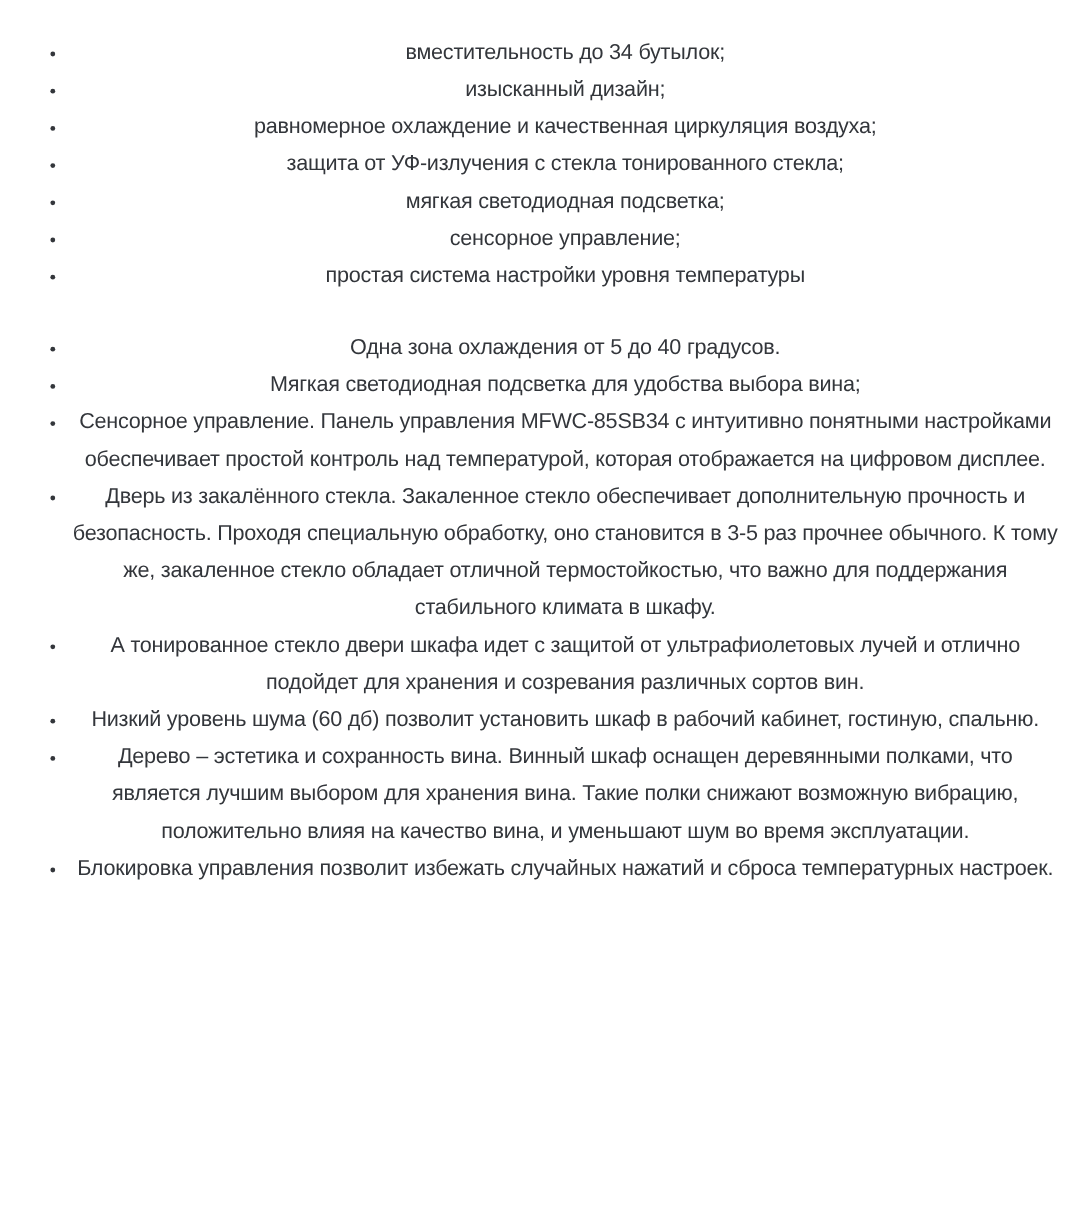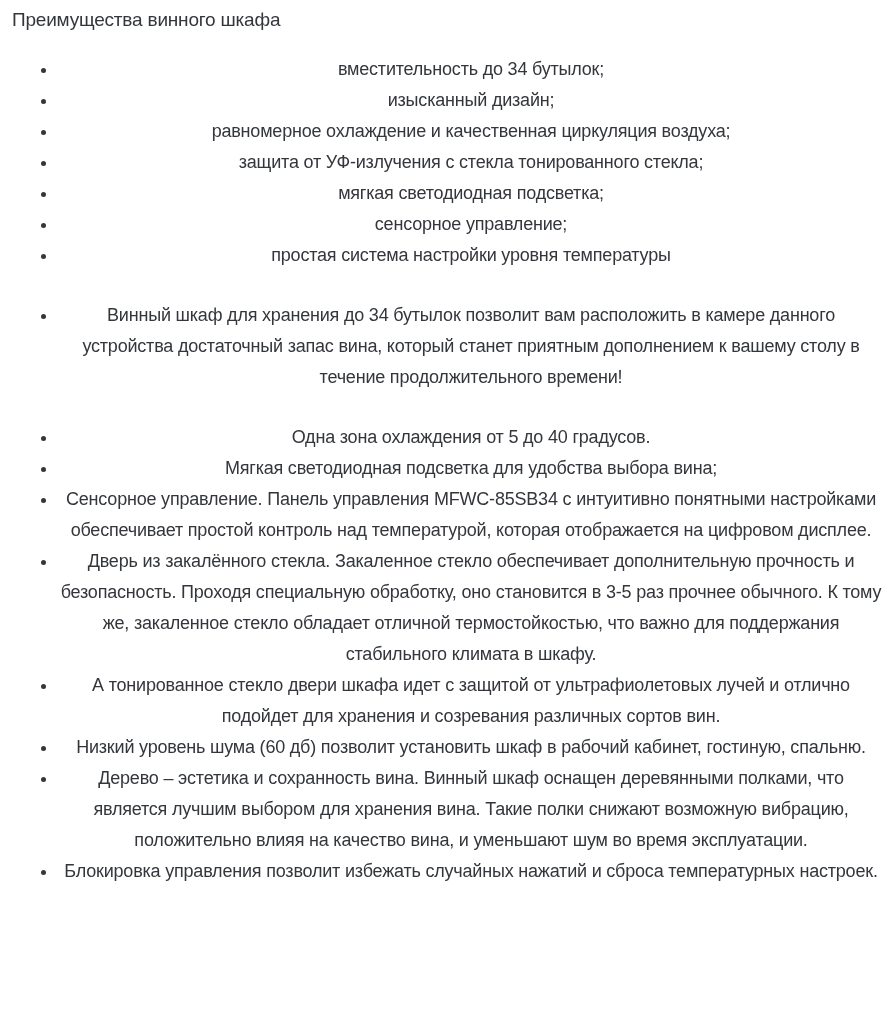--- a/index.html
+++ b/index.html
@@ -48,35 +48,31 @@
   }
   ul.bullet-list li::marker {
     font-size: 15px;
     color: var(--text-color);
   }
 </style>
 </head>
 <body>
 
 <main class="doc">
-  <h2 class="doc-title">Преимущества винного шкафа</h2>
 
   <ul class="bullet-list">
       <li>вместительность до 34 бутылок;</li>
       <li>изысканный дизайн;</li>
       <li>равномерное охлаждение и качественная циркуляция воздуха;</li>
       <li>защита от УФ-излучения с стекла тонированного стекла;</li>
       <li>мягкая светодиодная подсветка;</li>
       <li>сенсорное управление;</li>
       <li>простая система настройки уровня температуры</li>
     </ul>
 
-  <ul class="bullet-list">
-      <li>Винный шкаф для хранения до 34 бутылок позволит вам расположить в камере данного устройства достаточный запас вина, который станет приятным дополнением к вашему столу в течение продолжительного времени!</li>
-    </ul>
 
   <ul class="bullet-list">
       <li>Одна зона охлаждения от 5 до 40 градусов.</li>
       <li>Мягкая светодиодная подсветка для удобства выбора вина;</li>
       <li>Сенсорное управление. Панель управления MFWC-85SB34 с интуитивно понятными настройками обеспечивает простой контроль над температурой, которая отображается на цифровом дисплее.</li>
       <li>Дверь из закалённого стекла. Закаленное стекло обеспечивает дополнительную прочность и безопасность. Проходя специальную обработку, оно становится в 3-5 раз прочнее обычного. К тому же, закаленное стекло обладает отличной термостойкостью, что важно для поддержания стабильного климата в шкафу.</li>
       <li>А тонированное стекло двери шкафа идет с защитой от ультрафиолетовых лучей и отлично подойдет для хранения и созревания различных сортов вин.</li>
       <li>Низкий уровень  шума (60 дб) позволит установить шкаф в рабочий кабинет, гостиную, спальню.</li>
       <li>Дерево – эстетика и сохранность вина. Винный шкаф оснащен деревянными полками, что является лучшим выбором для хранения вина. Такие полки снижают возможную вибрацию, положительно влияя на качество вина, и уменьшают шум во время эксплуатации.</li>
       <li>Блокировка управления позволит избежать случайных нажатий и сброса температурных настроек.</li>

